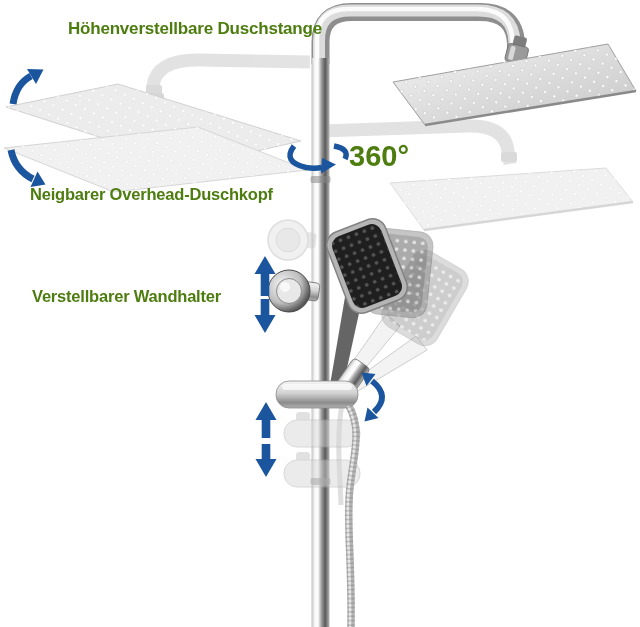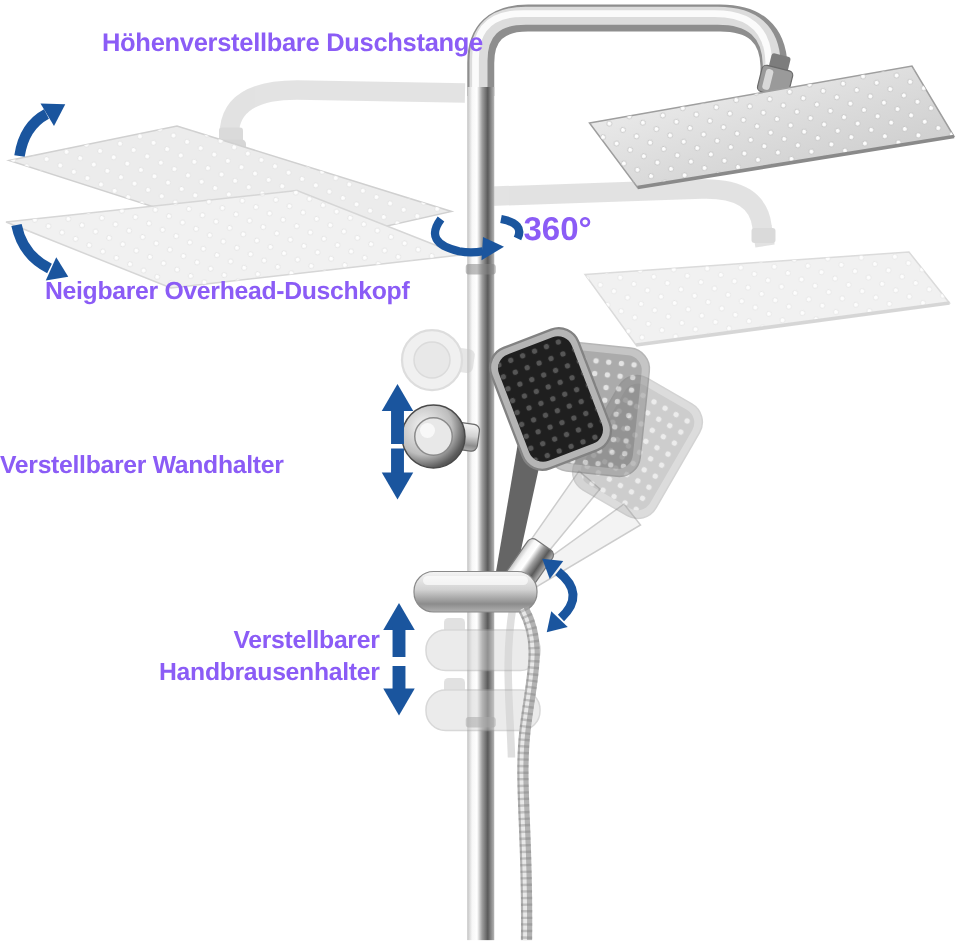--- a/index.html
+++ b/index.html
@@ -7,28 +7,28 @@
     position:relative;
     width:640px;height:627px;
     background:#ffffff;
     overflow:hidden;
     font-family:"Liberation Sans", sans-serif;
   }
   .stage svg{position:absolute;left:0;top:0;}
   .lbl{
     position:absolute;
     font-weight:700;
-    color:#8b5cf6;
+    color:#4d7c0f;
     letter-spacing:-0.2px;
     white-space:nowrap;
   }
   .lbl-title{left:10px;top:19px;width:370px;text-align:center;font-size:17px;}
   .lbl-overhead{left:30px;top:185px;width:264px;font-size:16.5px;}
-  .lbl-rotation{left:349px;top:140px;font-size:22px;letter-spacing:0;}
-  .lbl-wall{left:0;top:301px;width:253px;text-align:left;font-size:16.5px;}
+  .lbl-rotation{left:349px;top:140px;font-size:29px;letter-spacing:0;}
+  .lbl-wall{left:0;top:287px;width:253px;text-align:center;font-size:16.5px;}
   .lbl-hand{left:0;top:417px;width:253px;text-align:right;font-size:16.5px;line-height:21px;}
   .lbl-hand span{display:block;}
 </style>
 </head>
 <body>
 
 <div class="stage">
 
   <svg width="640" height="627" viewBox="0 0 640 627">
     <defs>
@@ -217,18 +217,14 @@
     <g>
       <rect x="261.7" y="444" width="8.6" height="17" fill="#1a559e"></rect>
       <polygon points="266,477 255.5,459 276.5,459" fill="#1a559e"></polygon>
     </g>
   </svg>
 
   <div class="lbl lbl-title">Höhenverstellbare Duschstange</div>
   <div class="lbl lbl-overhead">Neigbarer Overhead-Duschkopf</div>
   <div class="lbl lbl-rotation">360°</div>
   <div class="lbl lbl-wall">Verstellbarer Wandhalter</div>
-  <div class="lbl lbl-hand">
-    <span>Verstellbarer</span>
-    <span>Handbrausenhalter</span>
-  </div>
 
 </div>
 
 </body></html>

